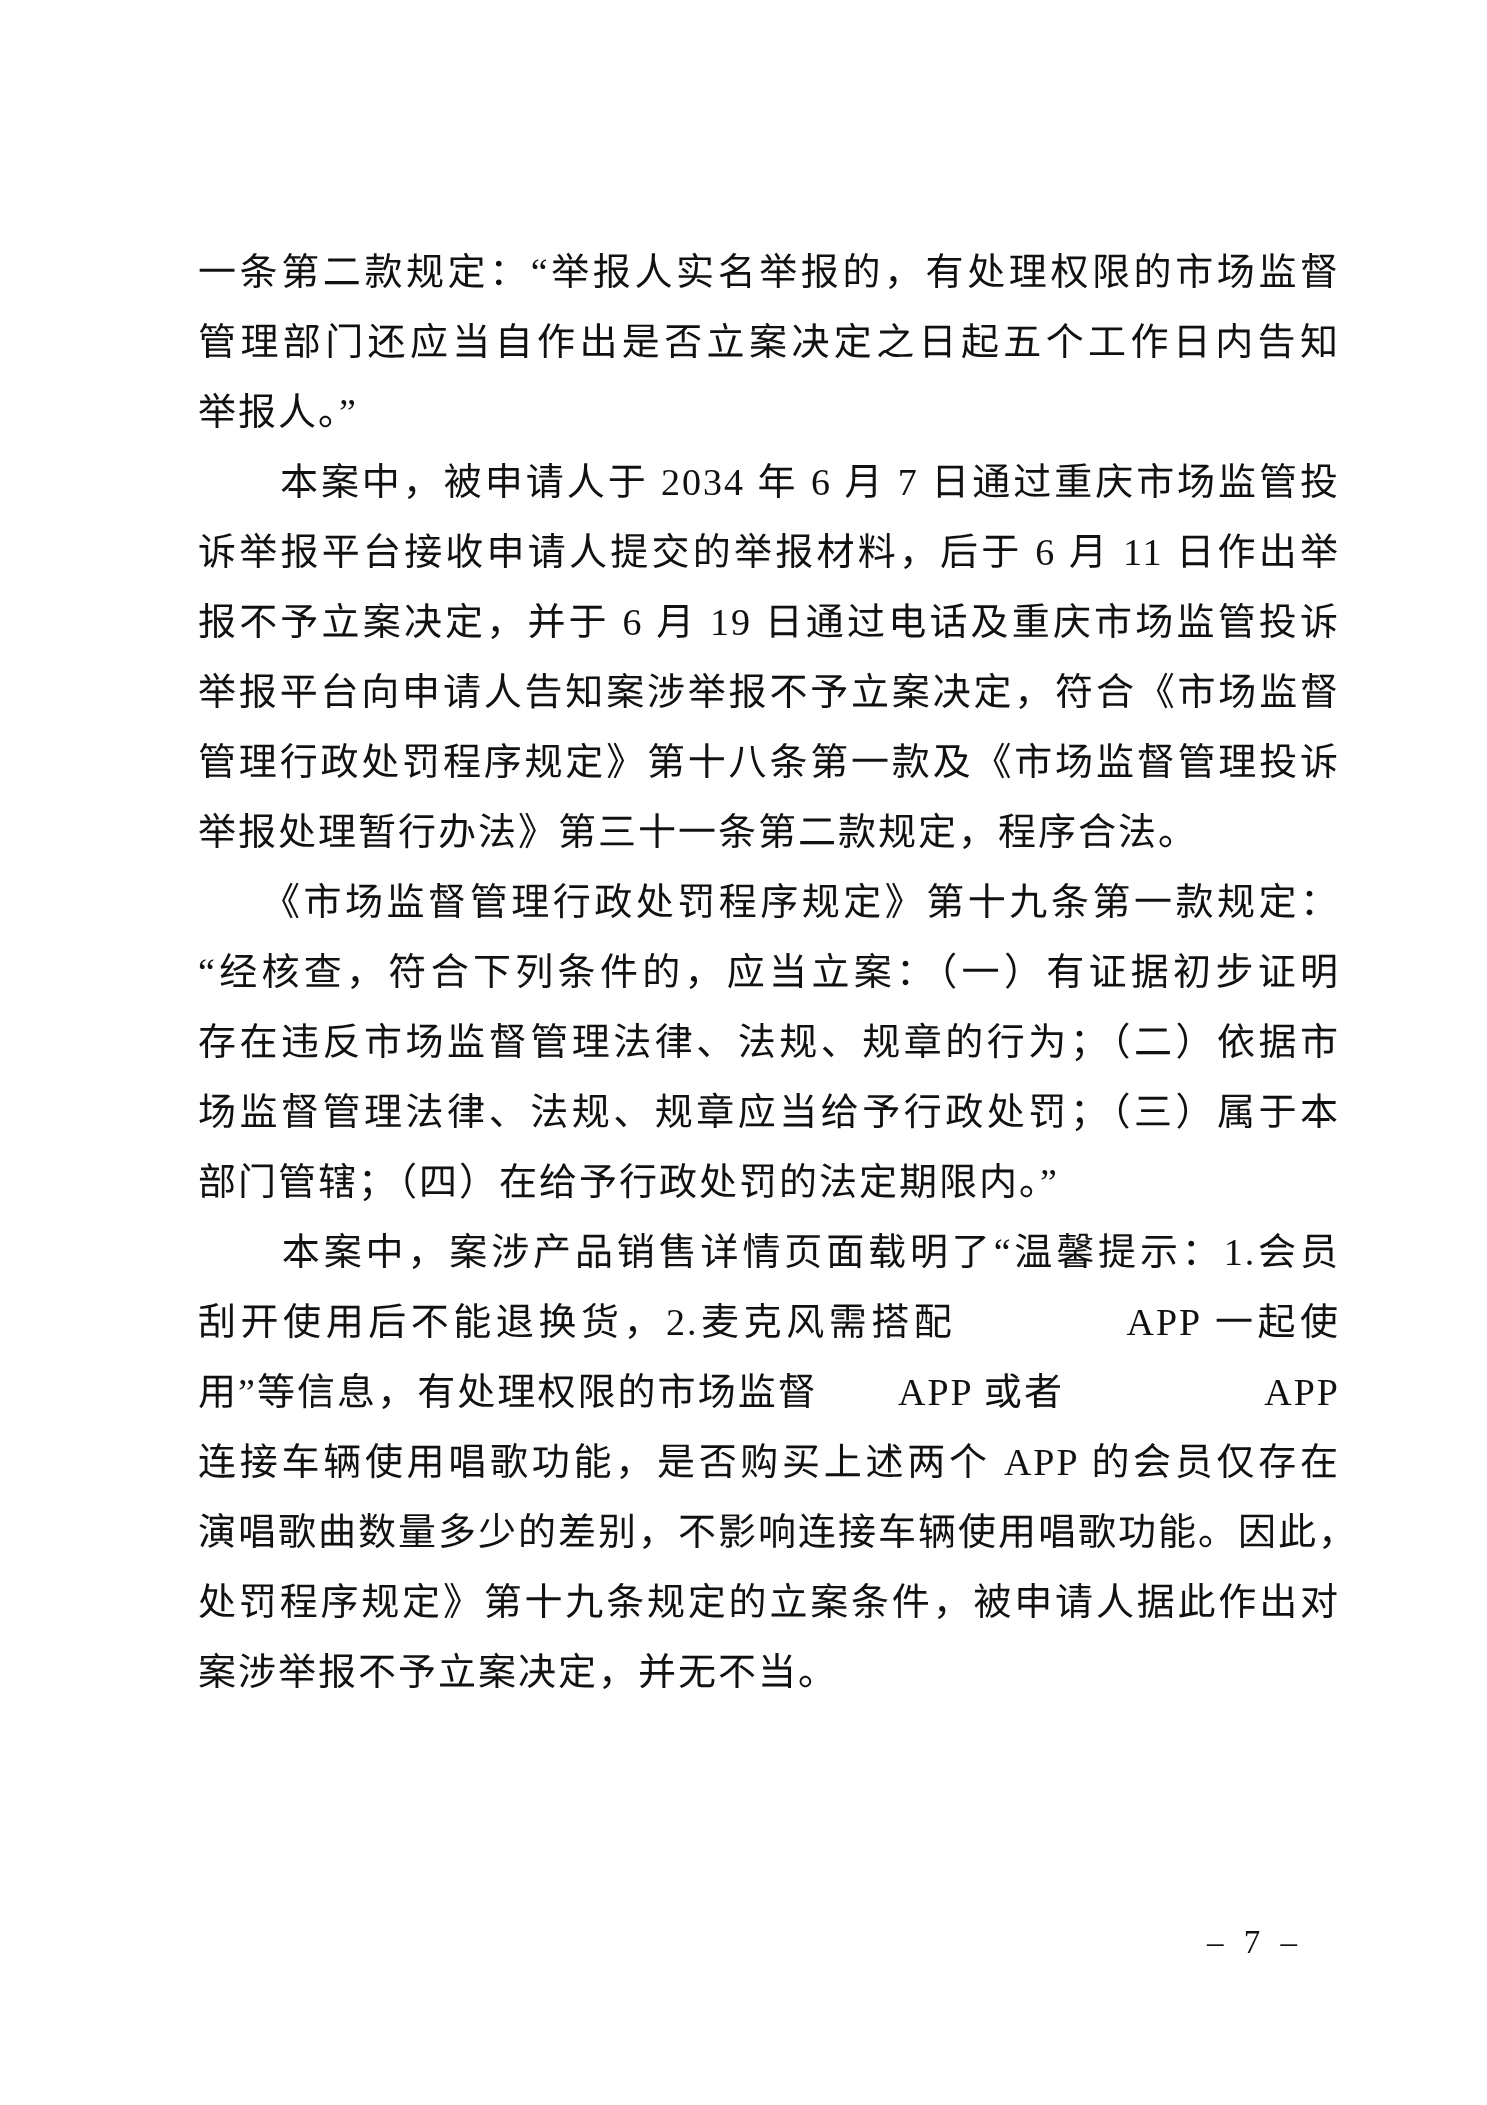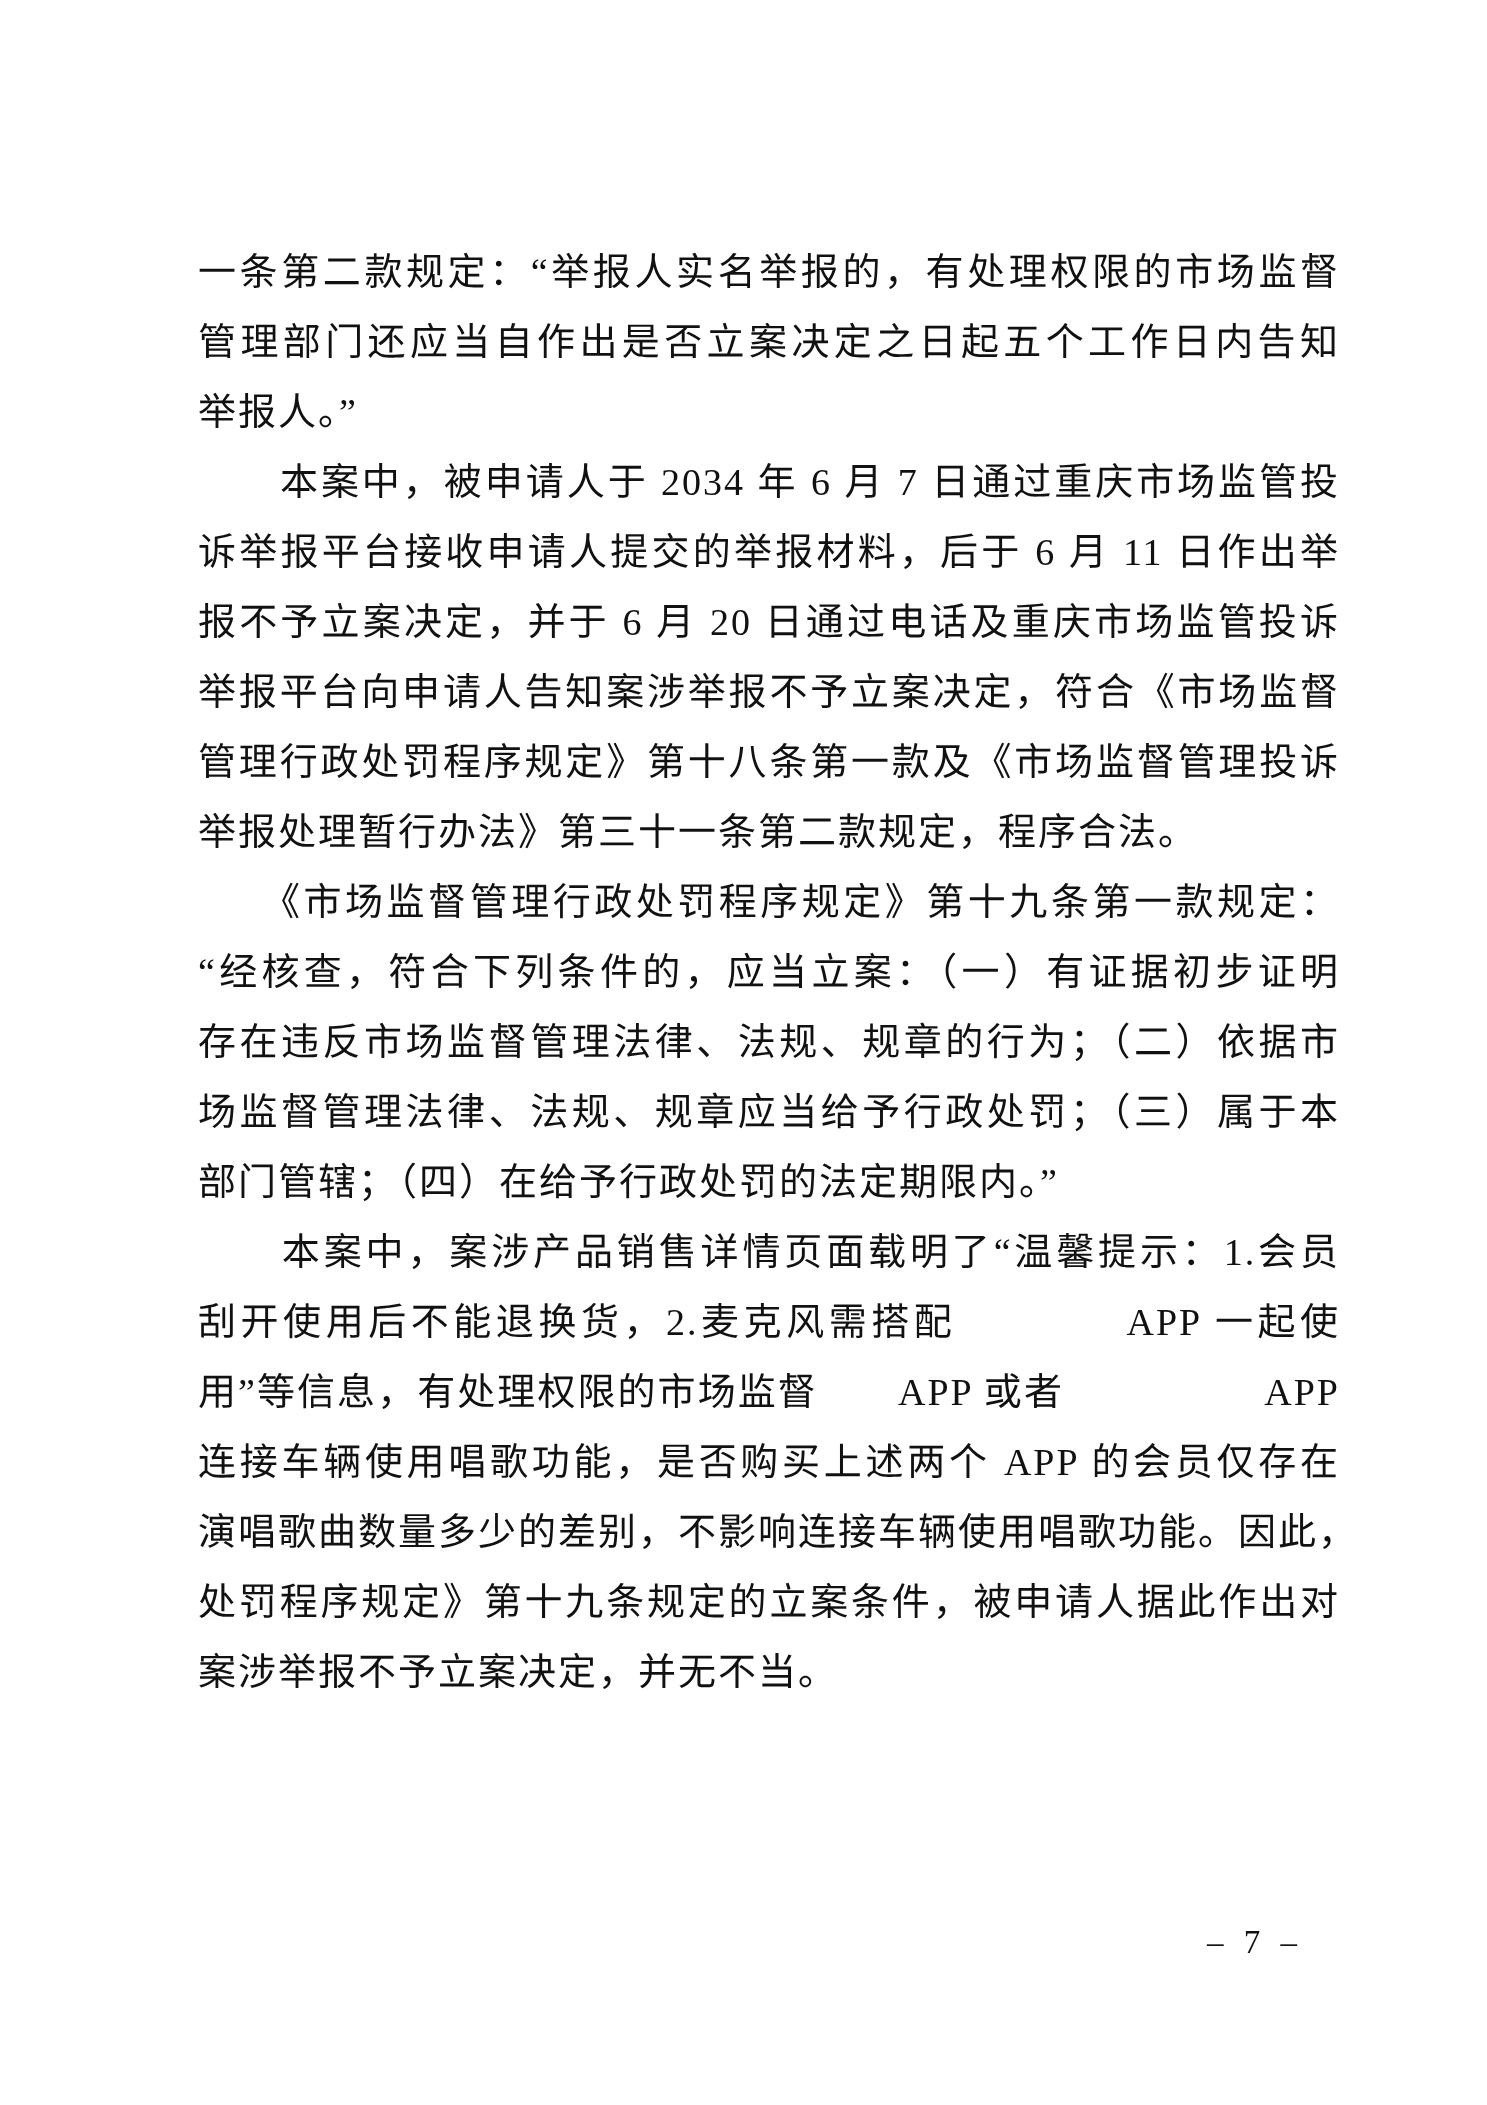--- a/index.html
+++ b/index.html
@@ -54,21 +54,21 @@
 </head>
 <body>
 
 <div class="page">
   <div class="textblock">
     <div class="line">一条第二款规定：“举报人实名举报的，有处理权限的市场监督</div>
     <div class="line">管理部门还应当自作出是否立案决定之日起五个工作日内告知</div>
     <div class="line short">举报人。”</div>
     <div class="line">　　本案中，被申请人于 2034 年 6 月 7 日通过重庆市场监管投</div>
     <div class="line">诉举报平台接收申请人提交的举报材料，后于 6 月 11 日作出举</div>
-    <div class="line">报不予立案决定，并于 6 月 20 日通过电话及重庆市场监管投诉</div>
+    <div class="line">报不予立案决定，并于 6 月 19 日通过电话及重庆市场监管投诉</div>
     <div class="line">举报平台向申请人告知案涉举报不予立案决定，符合《市场监督</div>
     <div class="line">管理行政处罚程序规定》第十八条第一款及《市场监督管理投诉</div>
     <div class="line short">举报处理暂行办法》第三十一条第二款规定，程序合法。</div>
     <div class="line">　　《市场监督管理行政处罚程序规定》第十九条第一款规定：</div>
     <div class="line">“经核查，符合下列条件的，应当立案：（一）有证据初步证明</div>
     <div class="line">存在违反市场监督管理法律、法规、规章的行为；（二）依据市</div>
     <div class="line">场监督管理法律、法规、规章应当给予行政处罚；（三）属于本</div>
     <div class="line short">部门管辖；（四）在给予行政处罚的法定期限内。”</div>
     <div class="line">　　本案中，案涉产品销售详情页面载明了“温馨提示：1.会员</div>
     <div class="line">刮开使用后不能退换货，2.麦克风需搭配　　　　APP 一起使</div>

